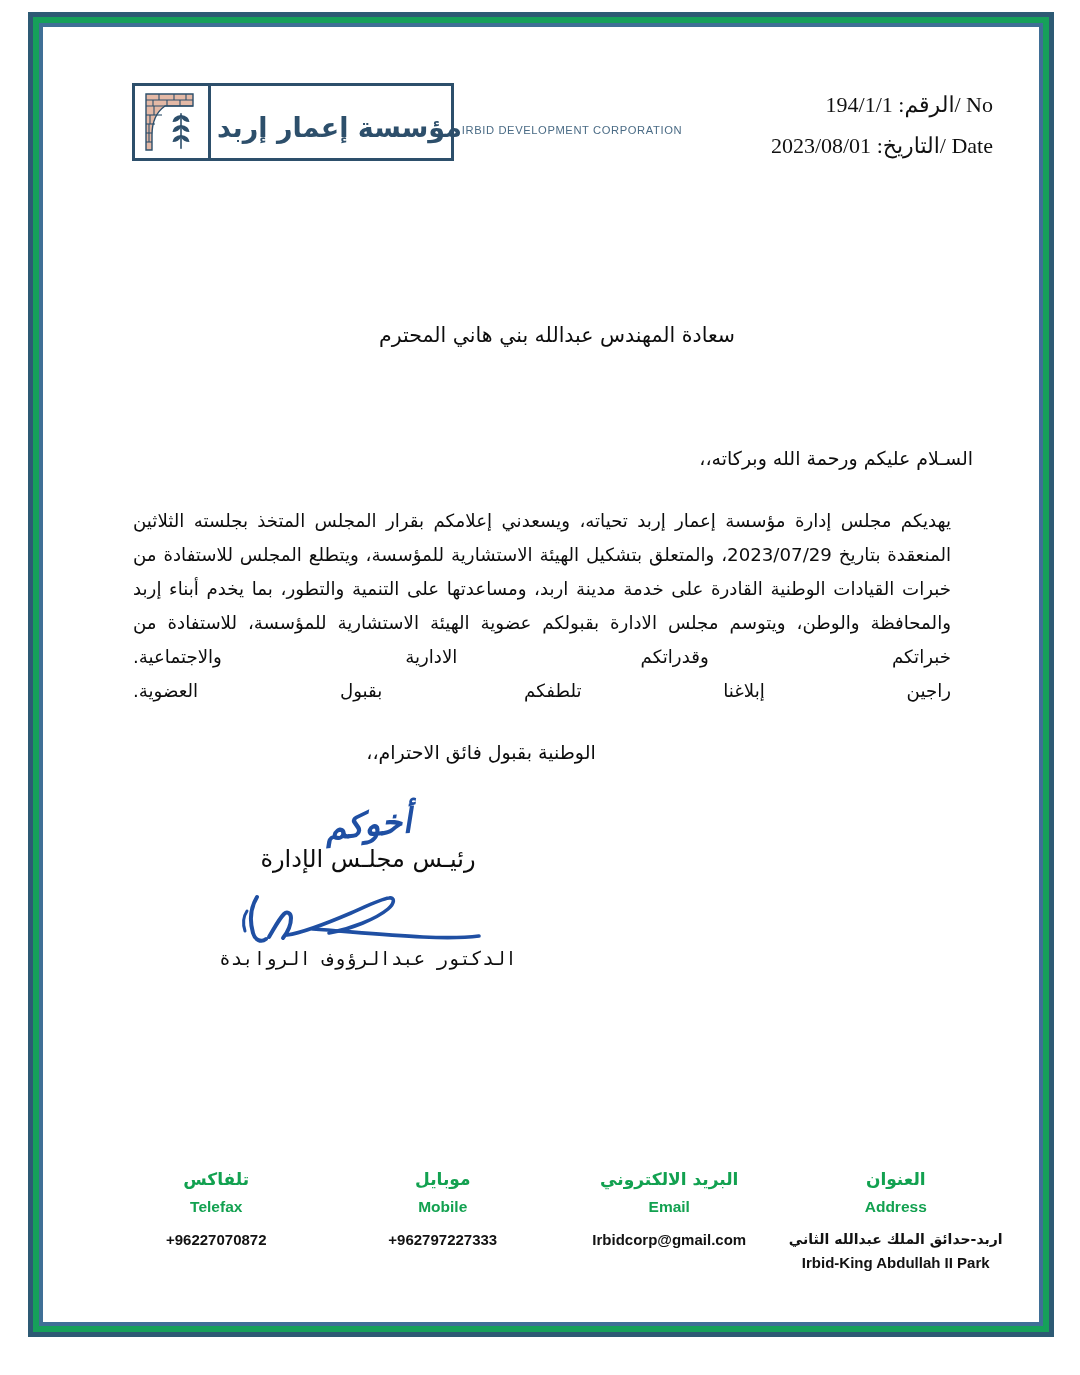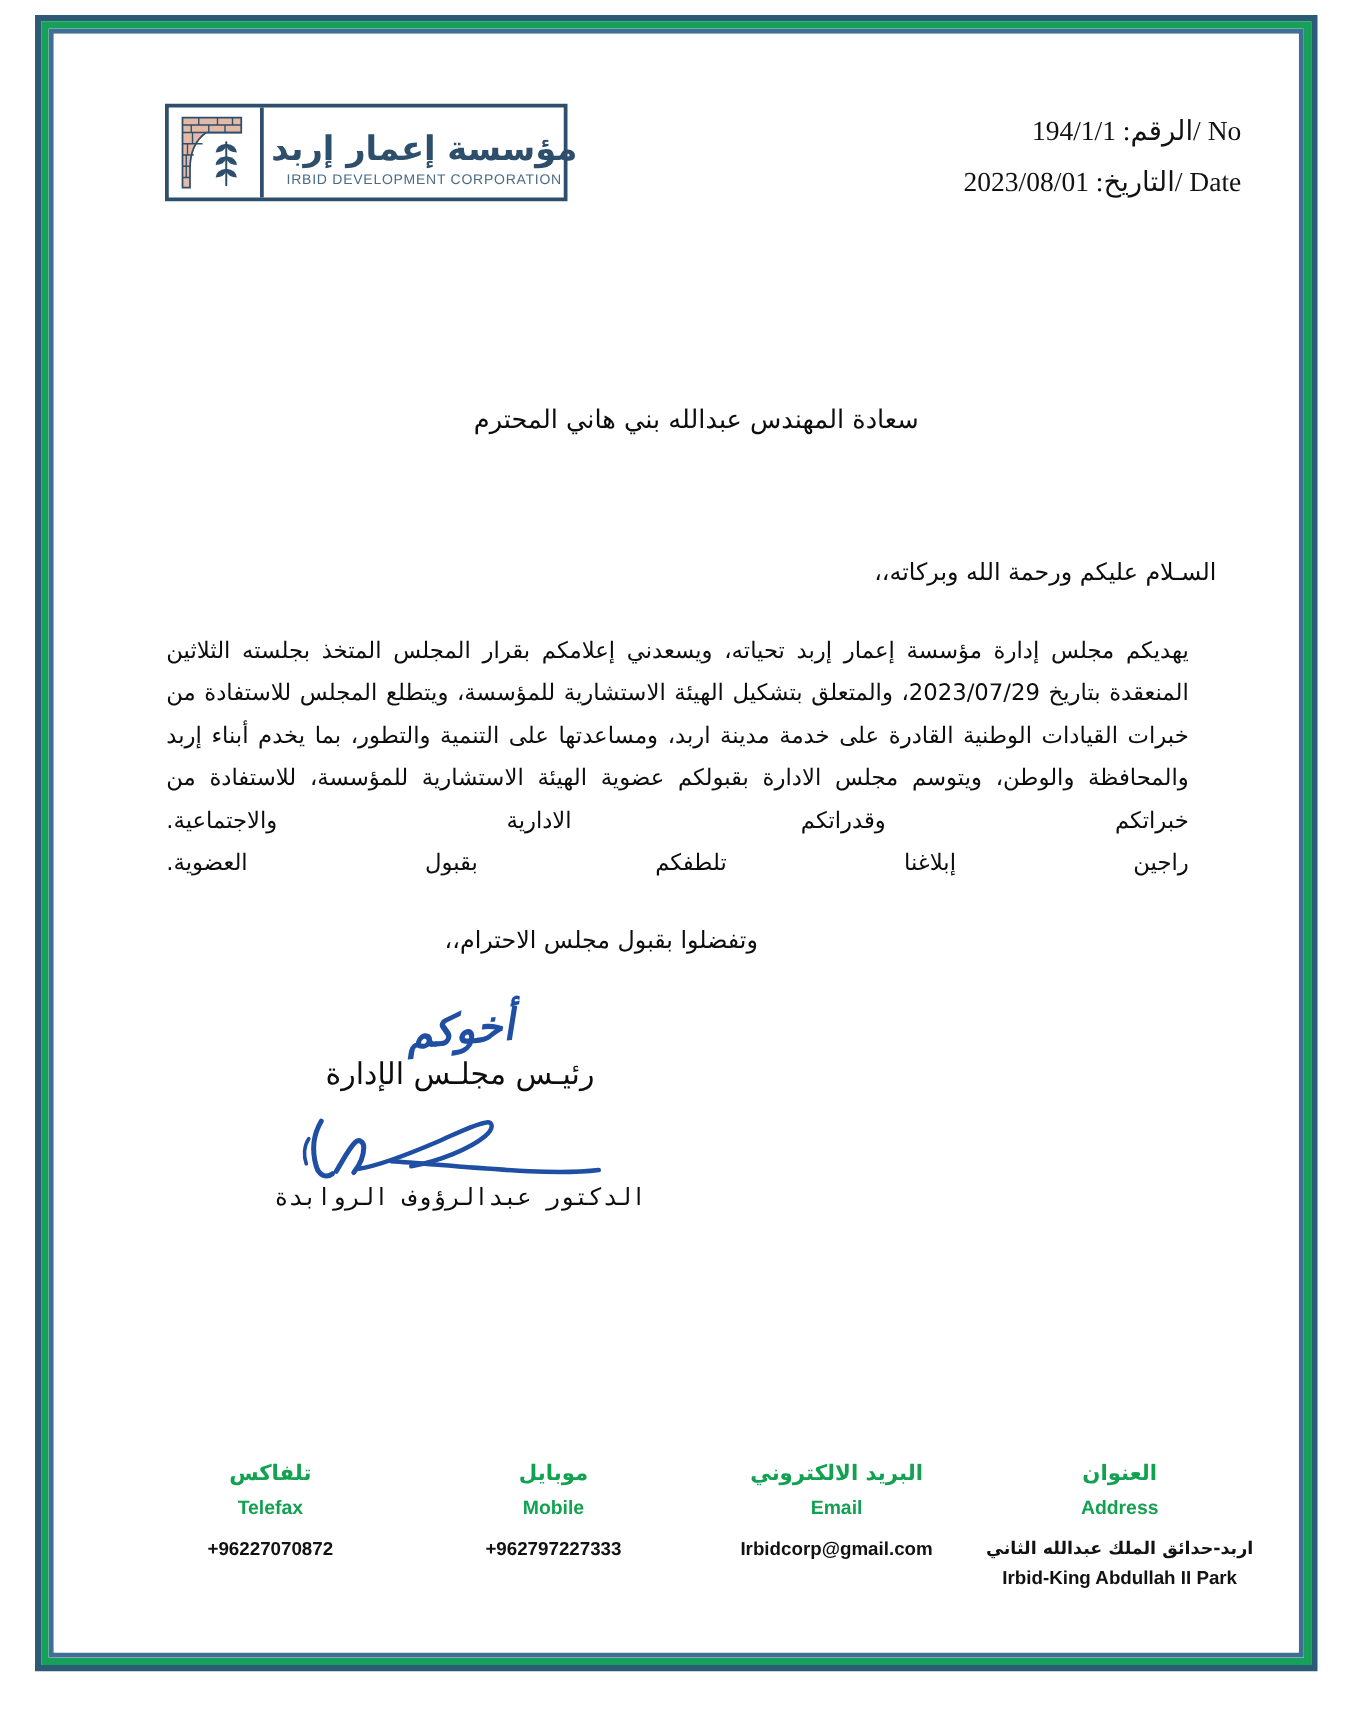--- a/index.html
+++ b/index.html
@@ -74,21 +74,21 @@
     border-right: 3px solid #2d4f6b;
     box-sizing: border-box;
     display: flex;
     align-items: center;
     justify-content: center;
     flex: none;
   }
   .logo-words {
     flex: 1 1 auto;
     display: flex;
-    flex-direction: column;
+    flex-direction: row;
     align-items: center;
     justify-content: center;
     padding: 16px 6px 4px 6px;
     box-sizing: border-box;
   }
   .logo-ar {
     font-family: "DejaVu Sans", sans-serif;
     font-size: 27px;
     font-weight: 700;
     color: #2d4f6b;
@@ -323,21 +323,21 @@
 
     <div class="addressee">سعادة المهندس عبدالله بني هاني المحترم</div>
 
     <div class="greeting">السـلام عليكم ورحمة الله وبركاته،،</div>
 
     <div class="para">
       <span>يهديكم مجلس إدارة مؤسسة إعمار إربد تحياته، ويسعدني إعلامكم بقرار المجلس المتخذ بجلسته الثلاثين المنعقدة بتاريخ 2023/07/29، والمتعلق بتشكيل الهيئة الاستشارية للمؤسسة، ويتطلع المجلس للاستفادة من خبرات القيادات الوطنية القادرة على خدمة مدينة اربد، ومساعدتها على التنمية والتطور، بما يخدم أبناء إربد والمحافظة والوطن، ويتوسم مجلس الادارة بقبولكم عضوية الهيئة الاستشارية للمؤسسة، للاستفادة من خبراتكم وقدراتكم الادارية والاجتماعية.</span>
       <span class="last-line">راجين إبلاغنا تلطفكم بقبول العضوية.</span>
     </div>
 
-    <div class="closing">وتفضلوا بقبول مجلس الاحترام،،</div>
+    <div class="closing">الوطنية بقبول فائق الاحترام،،</div>
 
     <div class="sig-wrap">
       <div class="handwrite">أخوكم</div>
       <div class="sig-title">رئيـس مجلـس الإدارة</div>
 
       <svg class="sig-scribble" width="370" height="66" viewBox="0 0 370 66">
         <g fill="none" stroke="#1f4fa3" stroke-linecap="round" stroke-linejoin="round">
           <path d="M74 12 C68 22 66 34 70 48 C72 55 78 58 83 54" stroke-width="4"></path>
           <path d="M86 52 C92 42 96 34 101 29 C104 26 108 28 108 33 C108 40 104 48 100 53" stroke-width="4"></path>
           <path d="M104 50 C118 48 140 40 168 28 C186 20 198 14 206 13 C212 12 212 18 205 24 C193 34 168 44 146 48" stroke-width="3.6"></path>

